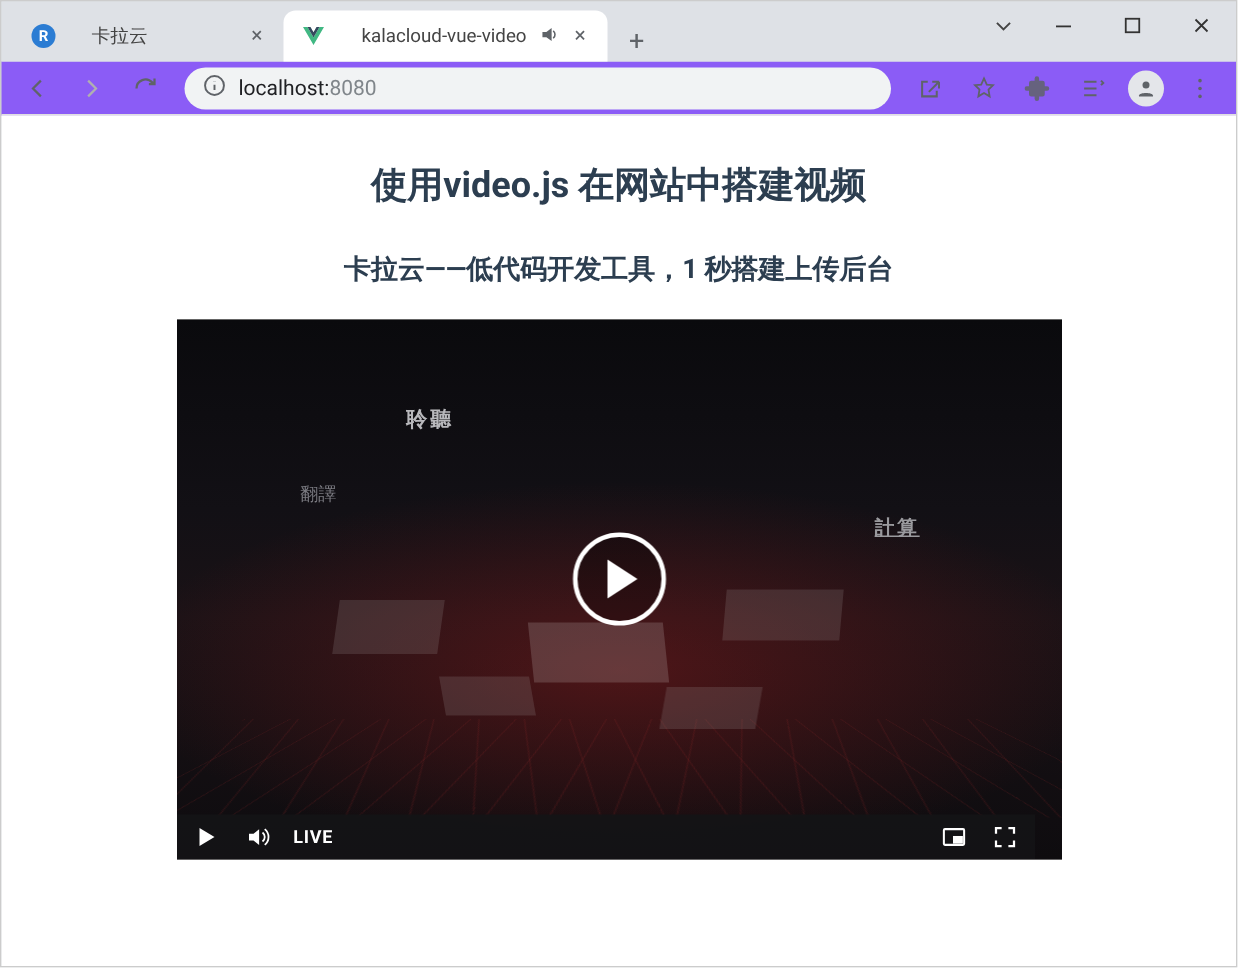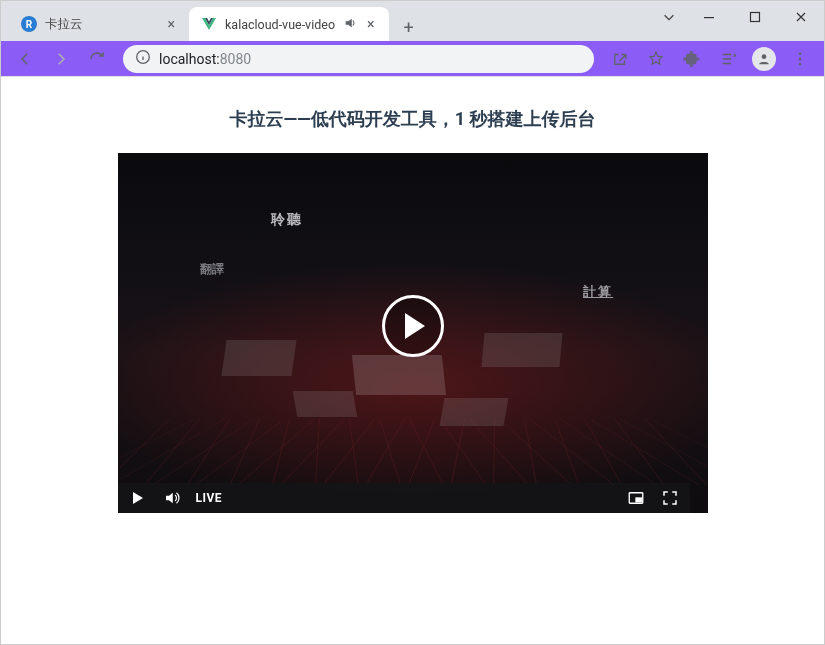--- a/index.html
+++ b/index.html
@@ -51,21 +51,21 @@
     .tab-favicon {
       width: 16px; height: 16px; display: flex; align-items: center; justify-content: center;
       font-size: 14px;
     }
     .favicon-r {
       width: 16px; height: 16px; border-radius: 50%;
       background: #2b7cd3; color: #fff; font-size: 10px; font-weight: bold;
       display:flex;align-items:center;justify-content:center;
     }
     .favicon-v { color: #41b883; font-weight: bold; }
-    .tab-title { flex: 1; overflow: hidden; text-overflow: ellipsis; white-space: nowrap; }
+    .tab-title { flex: 1; overflow: hidden; text-overflow: ellipsis; white-space: nowrap; margin-left: 16px; }
     .tab-audio { font-size: 12px; color: #5f6368; }
     .tab-close { font-size: 14px; color: #5f6368; cursor: pointer; padding: 2px; }
     .tab-add {
       width: 28px; height: 28px; display: flex; align-items: center; justify-content: center;
       margin-left: 6px; font-size: 18px; color: #5f6368; cursor: pointer;
     }
     .window-controls {
       position: absolute; right: 0; top: 0; height: 32px;
       display: flex; align-items: center; gap: 0;
     }
@@ -130,21 +130,21 @@
       transform-origin: bottom center;
       opacity:0.9;
     }
     .block { position:absolute; background: rgba(150,140,140,0.22); }
     .b1 { left:18%; top:52%; width:70px; height:36px; transform: skewX(-8deg); }
     .b2 { left:40%; top:56%; width:90px; height:40px; transform: skewX(6deg); background: rgba(170,150,150,0.28);}
     .b3 { left:62%; top:50%; width:78px; height:34px; transform: skewX(-5deg);}
     .b4 { left:30%; top:66%; width:60px; height:26px; transform: skewX(10deg);}
     .b5 { left:55%; top:68%; width:64px; height:28px; transform: skewX(-10deg);}
     .cn1 { position:absolute; left:26%; top:16%; color:#b8b8bc; font-size:14px; font-weight:600; letter-spacing:2px; }
-    .cn2 { position:absolute; left:14%; top:30%; color:#7a7a80; font-size:12px; font-weight:700; }
+    .cn2 { position:absolute; left:14%; top:30%; color:#7a7a80; font-size:12px; font-weight:400; }
     .cn3 { position:absolute; right:16%; top:36%; color:#9a9a9e; font-size:13px; font-weight:600; letter-spacing:2px;text-decoration:underline;}
     .big-play {
       position: absolute; left: 50%; top: 48%; transform: translate(-50%, -50%);
       width: 62px; height: 62px; border-radius: 50%;
       border: 3px solid #fff; display: flex; align-items: center; justify-content: center;
       background: rgba(0,0,0,0.25);
     }
     .big-play::before {
       content: ""; width: 0; height: 0; margin-left: 5px;
       border-left: 20px solid #fff; border-top: 13px solid transparent; border-bottom: 13px solid transparent;
@@ -279,20 +279,21 @@
     <div class="tb-icon">
       <svg width="18" height="18" viewBox="0 0 24 24" fill="#5f6368">
           <circle cx="12" cy="5" r="1.6"></circle>
           <circle cx="12" cy="12" r="1.6"></circle>
           <circle cx="12" cy="19" r="1.6"></circle>
         </svg>
     </div>
   </div>
 
   <div class="content">
+    <h1 class="h1">使用video.js 在网站中搭建视频</h1>
     <h2 class="h2">卡拉云——低代码开发工具，1 秒搭建上传后台</h2>
 
     <div class="video-player">
       <div class="video-frame">
         <div class="grid-persp"></div>
         <div class="block b1"></div>
           <div class="block b2"></div>
           <div class="block b3"></div>
         <div class="block b4"></div>
           <div class="block b5"></div>

